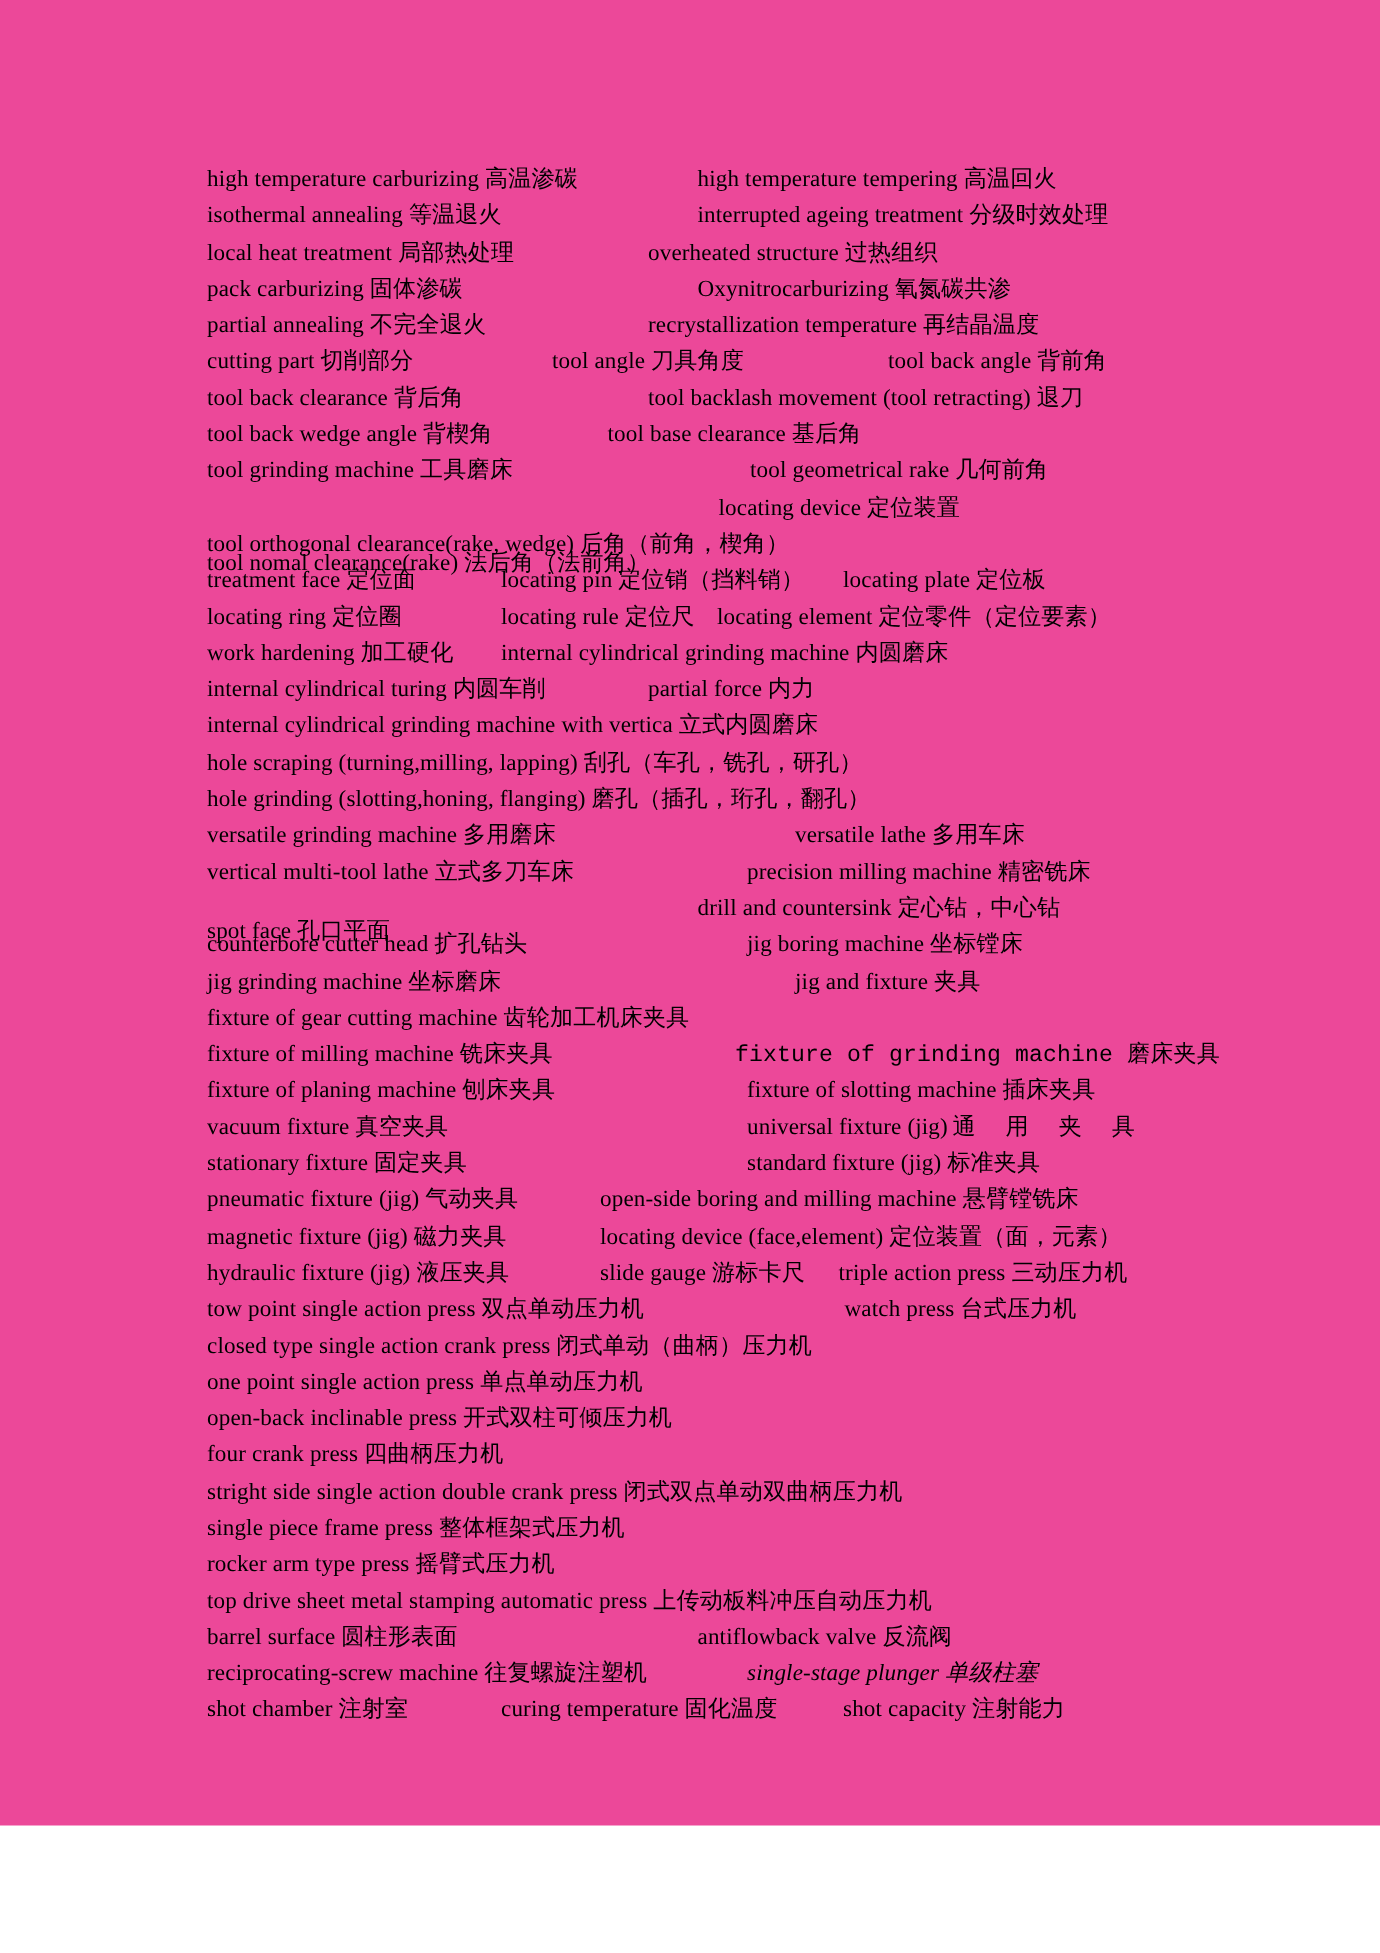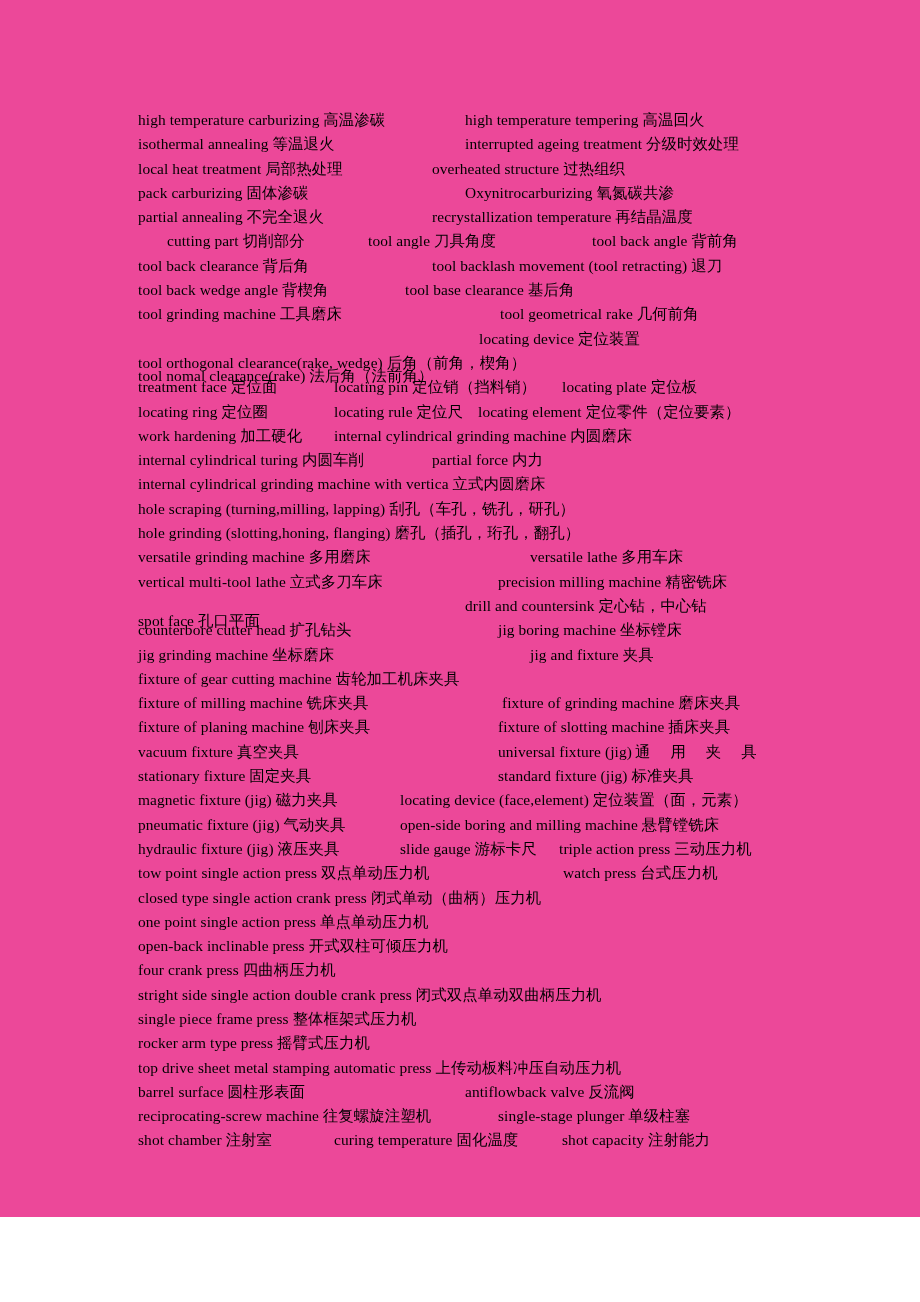--- a/index.html
+++ b/index.html
@@ -64,21 +64,21 @@
       </div>
       <div class="line">
         <span class="seg" style="left: 0px;">pack carburizing 固体渗碳</span>
         <span class="seg" style="left: 327px;">Oxynitrocarburizing 氧氮碳共渗</span>
       </div>
       <div class="line">
         <span class="seg" style="left: 0px;">partial annealing 不完全退火</span>
         <span class="seg" style="left: 294px;">recrystallization temperature 再结晶温度</span>
       </div>
       <div class="line">
-        <span class="seg" style="left: 0px; margin-left: 29px;">cutting part 切削部分</span>
+        <span class="seg" style="left: 0px;">cutting part 切削部分</span>
         <span class="seg" style="left: 230px;">tool angle 刀具角度</span>
         <span class="seg" style="left: 454px;">tool back angle 背前角</span>
       </div>
       <div class="line">
         <span class="seg" style="left: 0px;">tool back clearance 背后角</span>
         <span class="seg" style="left: 294px;">tool backlash movement (tool retracting) 退刀</span>
       </div>
       <div class="line">
         <span class="seg" style="left: 0px;">tool back wedge angle 背楔角</span>
         <span class="seg" style="left: 267px;">tool base clearance 基后角</span>
@@ -139,42 +139,42 @@
       </div>
       <div class="line">
         <span class="seg" style="left: 0px;">jig grinding machine 坐标磨床</span>
         <span class="seg" style="left: 392px;">jig and fixture 夹具</span>
       </div>
       <div class="line">
         <span class="seg" style="left: 0px;">fixture of gear cutting machine 齿轮加工机床夹具</span>
       </div>
       <div class="line">
         <span class="seg" style="left: 0px;">fixture of milling machine 铣床夹具</span>
-        <span class="seg" style="left: 364px;">fixture of grinding machine 磨床夹具</span>
+        <span class="seg" style="left: 352px; font-family: Liberation Mono, monospace;">fixture of grinding machine 磨床夹具</span>
       </div>
       <div class="line">
         <span class="seg" style="left: 0px;">fixture of planing machine 刨床夹具</span>
         <span class="seg" style="left: 360px;">fixture of slotting machine 插床夹具</span>
       </div>
       <div class="line">
         <span class="seg" style="left: 0px;">vacuum fixture 真空夹具</span>
         <span class="seg" style="left: 360px;">universal fixture (jig) </span>
         <span class="seg wide" style="left: 497px;">通用夹具</span>
       </div>
       <div class="line">
         <span class="seg" style="left: 0px;">stationary fixture 固定夹具</span>
         <span class="seg" style="left: 360px;">standard fixture (jig) 标准夹具</span>
       </div>
       <div class="line">
+        <span class="seg" style="left: 0px;">pneumatic fixture (jig) 气动夹具</span>
+        <span class="seg" style="left: 262px;">open-side boring and milling machine 悬臂镗铣床</span>
+      </div>
+      <div class="line">
         <span class="seg" style="left: 0px;">magnetic fixture (jig) 磁力夹具</span>
         <span class="seg" style="left: 262px;">locating device (face,element) 定位装置（面，元素）</span>
-      </div>
-      <div class="line">
-        <span class="seg" style="left: 0px;">pneumatic fixture (jig) 气动夹具</span>
-        <span class="seg" style="left: 262px;">open-side boring and milling machine 悬臂镗铣床</span>
       </div>
       <div class="line">
         <span class="seg" style="left: 0px;">hydraulic fixture (jig) 液压夹具</span>
         <span class="seg" style="left: 262px;">slide gauge 游标卡尺</span>
         <span class="seg" style="left: 421px;">triple action press 三动压力机</span>
       </div>
       <div class="line">
         <span class="seg" style="left: 0px;">tow point single action press 双点单动压力机</span>
         <span class="seg" style="left: 425px;">watch press 台式压力机</span>
       </div>
@@ -201,21 +201,21 @@
       </div>
       <div class="line">
         <span class="seg" style="left: 0px;">top drive sheet metal stamping automatic press 上传动板料冲压自动压力机</span>
       </div>
       <div class="line">
         <span class="seg" style="left: 0px;">barrel surface 圆柱形表面</span>
         <span class="seg" style="left: 327px;">antiflowback valve 反流阀</span>
       </div>
       <div class="line">
         <span class="seg" style="left: 0px;">reciprocating-screw machine 往复螺旋注塑机</span>
-        <span class="seg" style="left: 360px;">single-stage plunger 单级柱塞</span>
+        <span class="seg" style="left: 360px; font-style: italic;">single-stage plunger 单级柱塞</span>
       </div>
       <div class="line">
         <span class="seg" style="left: 0px;">shot chamber 注射室</span>
         <span class="seg" style="left: 196px;">curing temperature 固化温度</span>
         <span class="seg" style="left: 424px;">shot capacity 注射能力</span>
       </div>
     </div>
 </div>
 
 </body></html>

